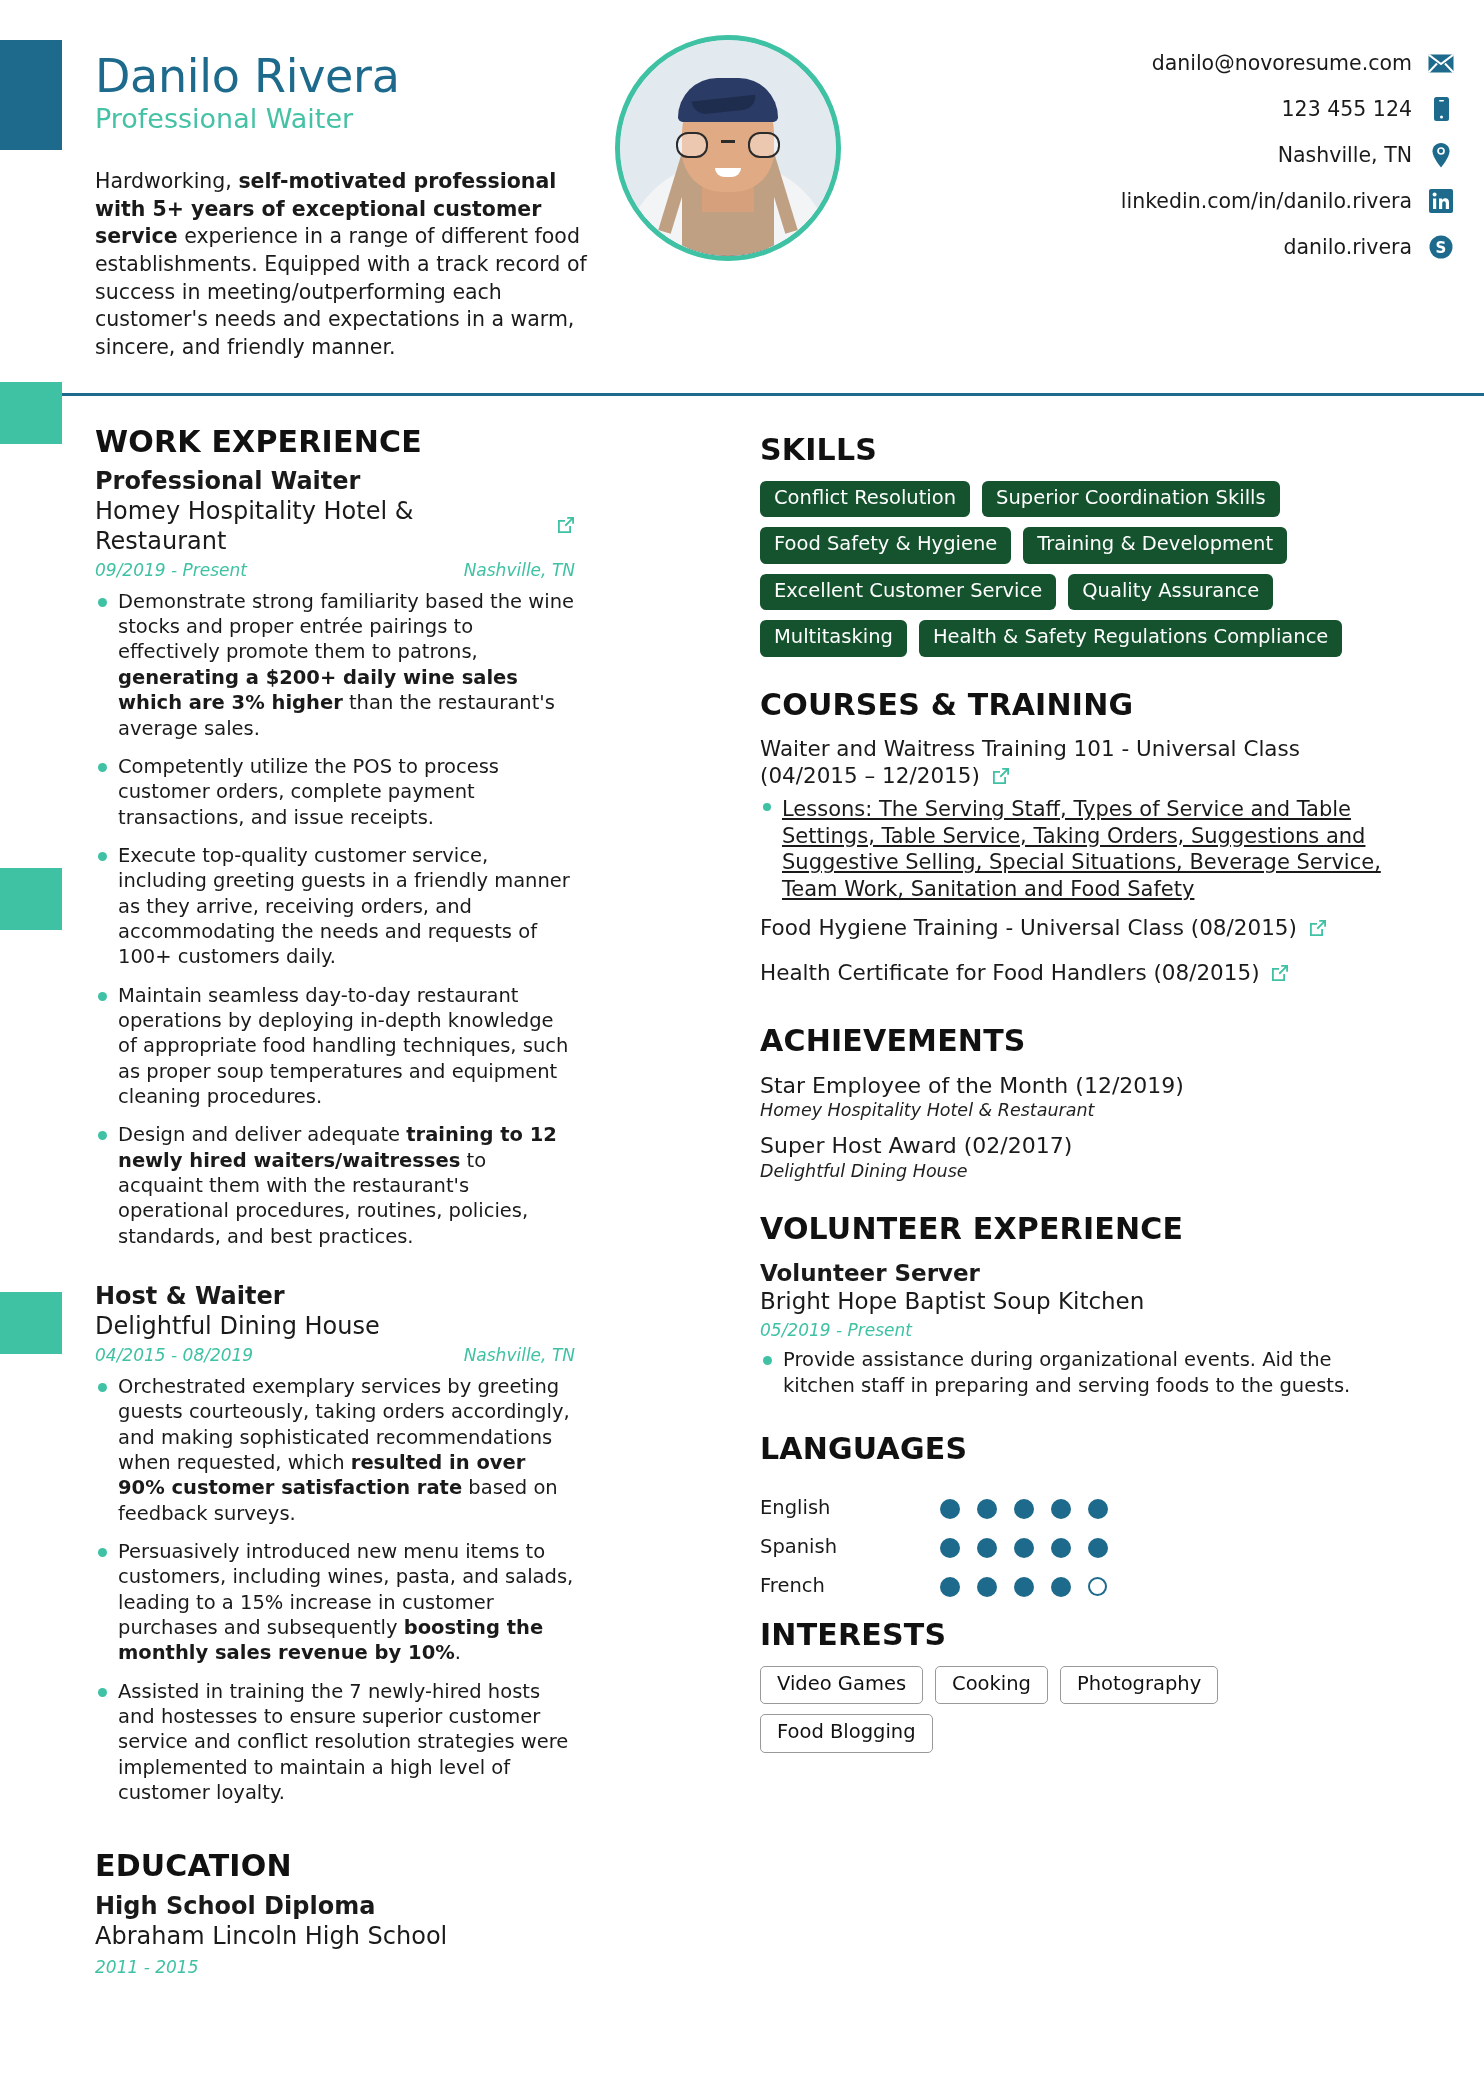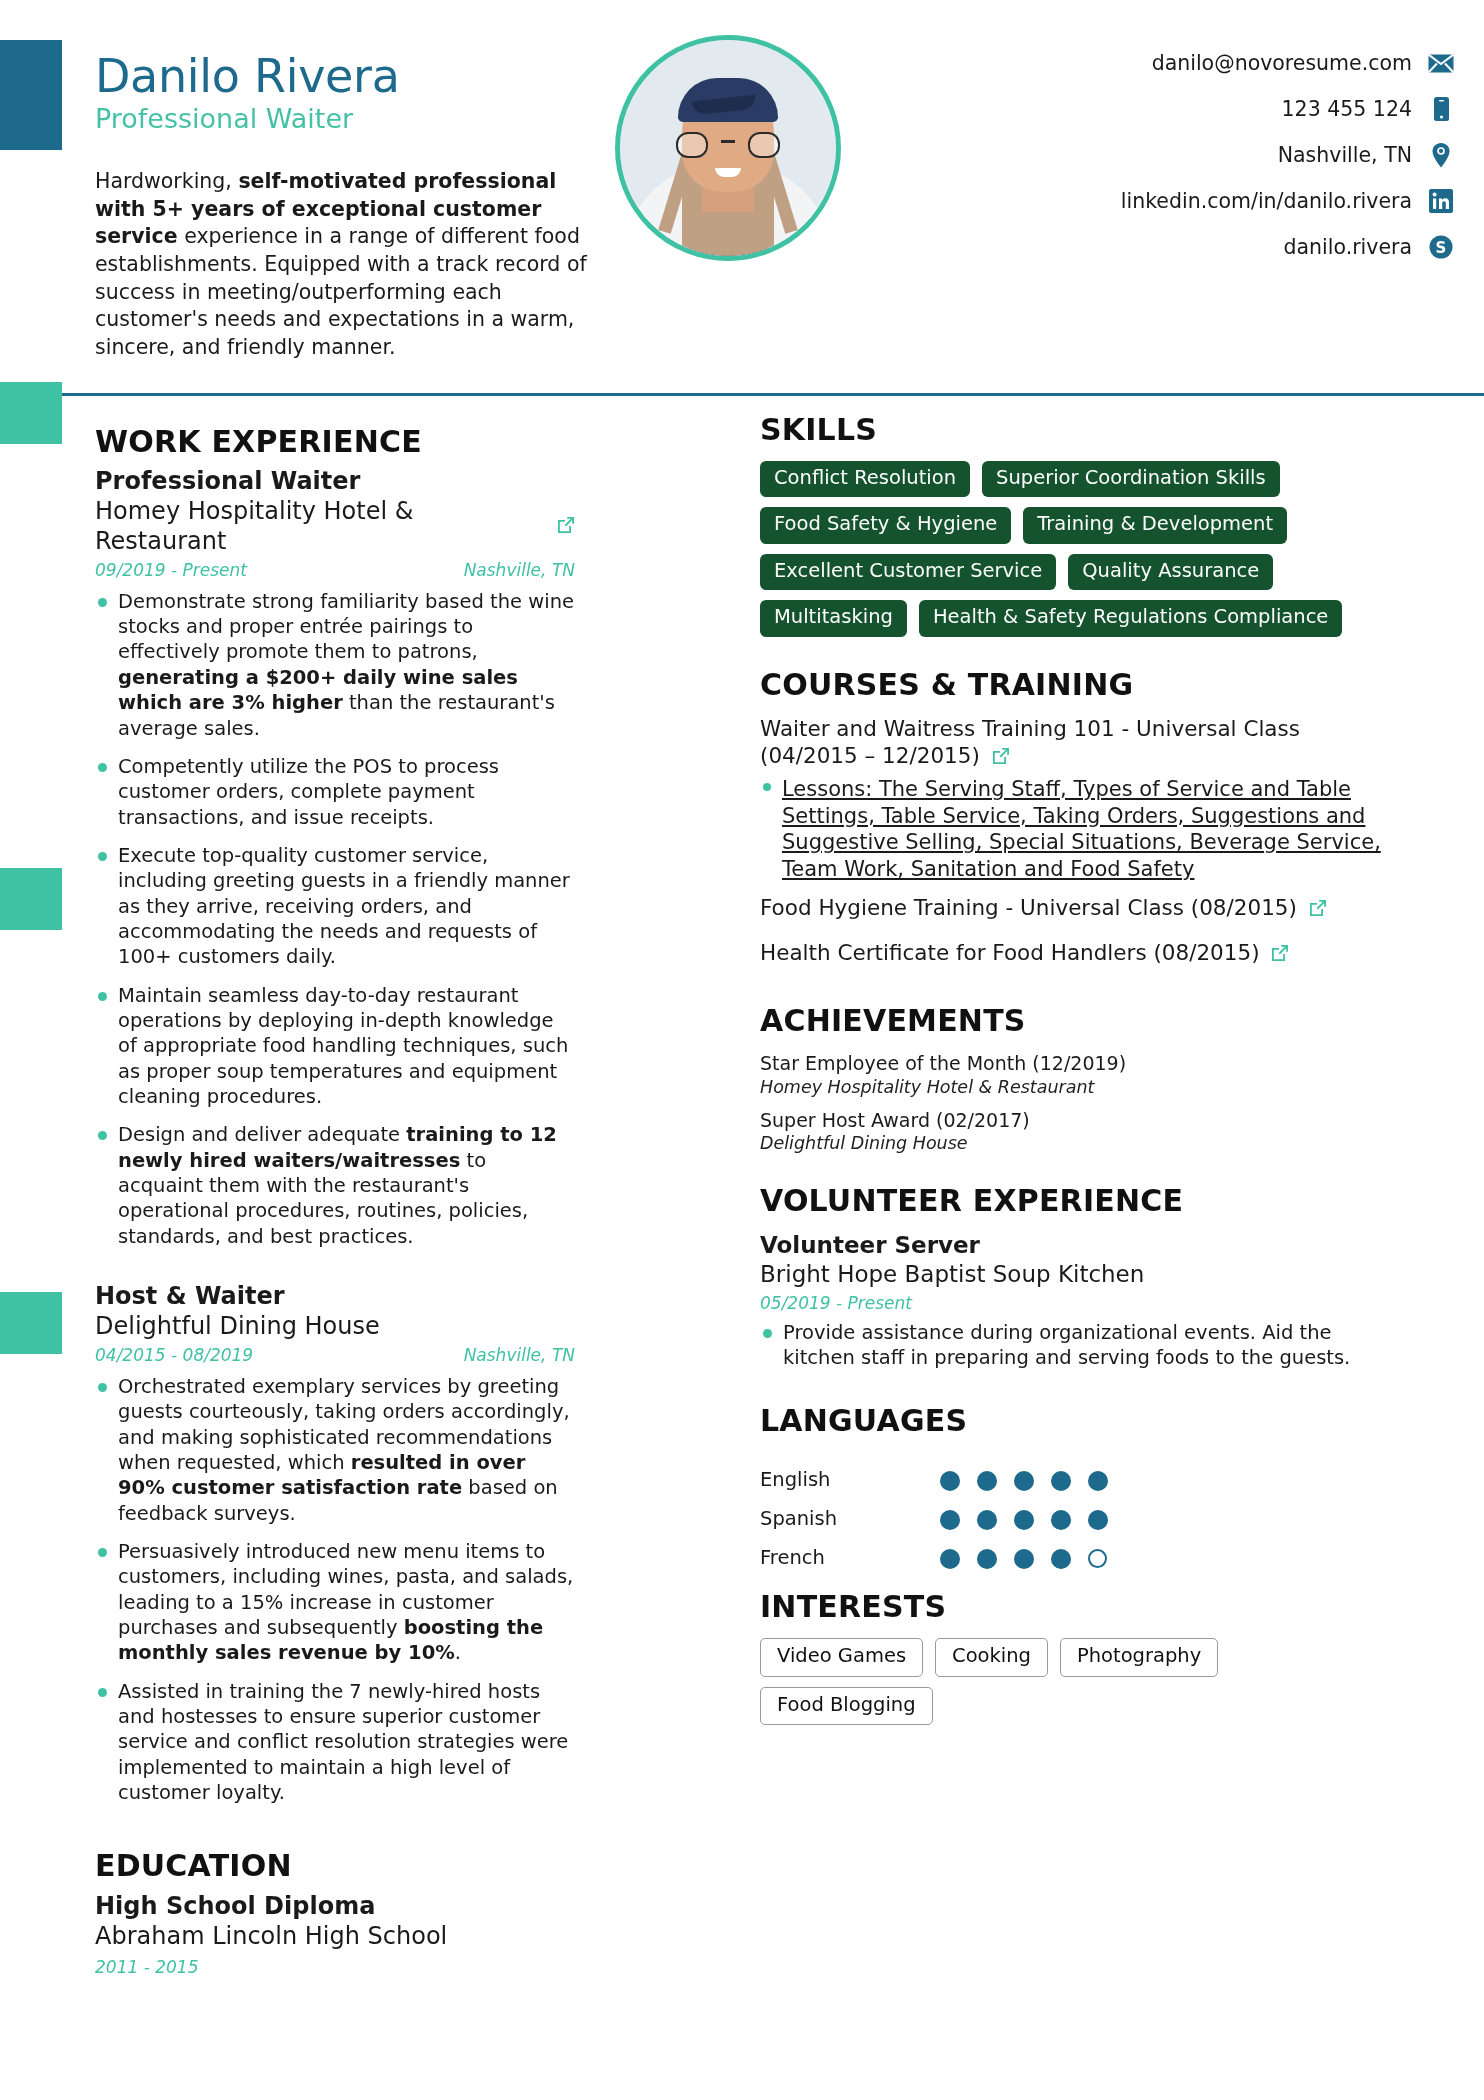--- a/index.html
+++ b/index.html
@@ -158,21 +158,21 @@
   }
   .col-left {
     position: absolute;
     left: 95px;
     top: 24px;
     width: 480px;
   }
   .col-right {
     position: absolute;
     left: 760px;
-    top: 12px;
+    top: 32px;
     width: 640px;
   }
 
   .sec-title {
     font-size: 30px;
     font-weight: 700;
     letter-spacing: 0.2px;
     color: #111;
     margin: 0 0 8px 0;
     text-transform: uppercase;
@@ -260,21 +260,21 @@
     font-size: 21px;
     line-height: 1.28;
     text-decoration: underline;
   }
   ul.sub-bullets li:before {
     content:"";
     position:absolute; left:3px; top:7px;
     width: 8px; height: 8px; border-radius:50%; background:#3fc1a4;
   }
 
-  .ach-title { font-size: 19px; line-height: 1.25; }
+  .ach-title { font-size: 22px; line-height: 1.25; }
   .ach-org { font-size: 17.5px; font-style: italic; color:#222; margin-top: 1px; }
 
   .vol-role { font-size: 23px; font-weight: 700; line-height: 1.2; }
   .vol-org { font-size: 23px; font-weight: 400; line-height: 1.25; }
   .vol-date { font-size: 17px; font-style: italic; color: #3fc1a4; margin-top: 4px; margin-bottom: 7px; }
 
   
   .lang-row {
     display: flex;
     align-items: flex-end;

